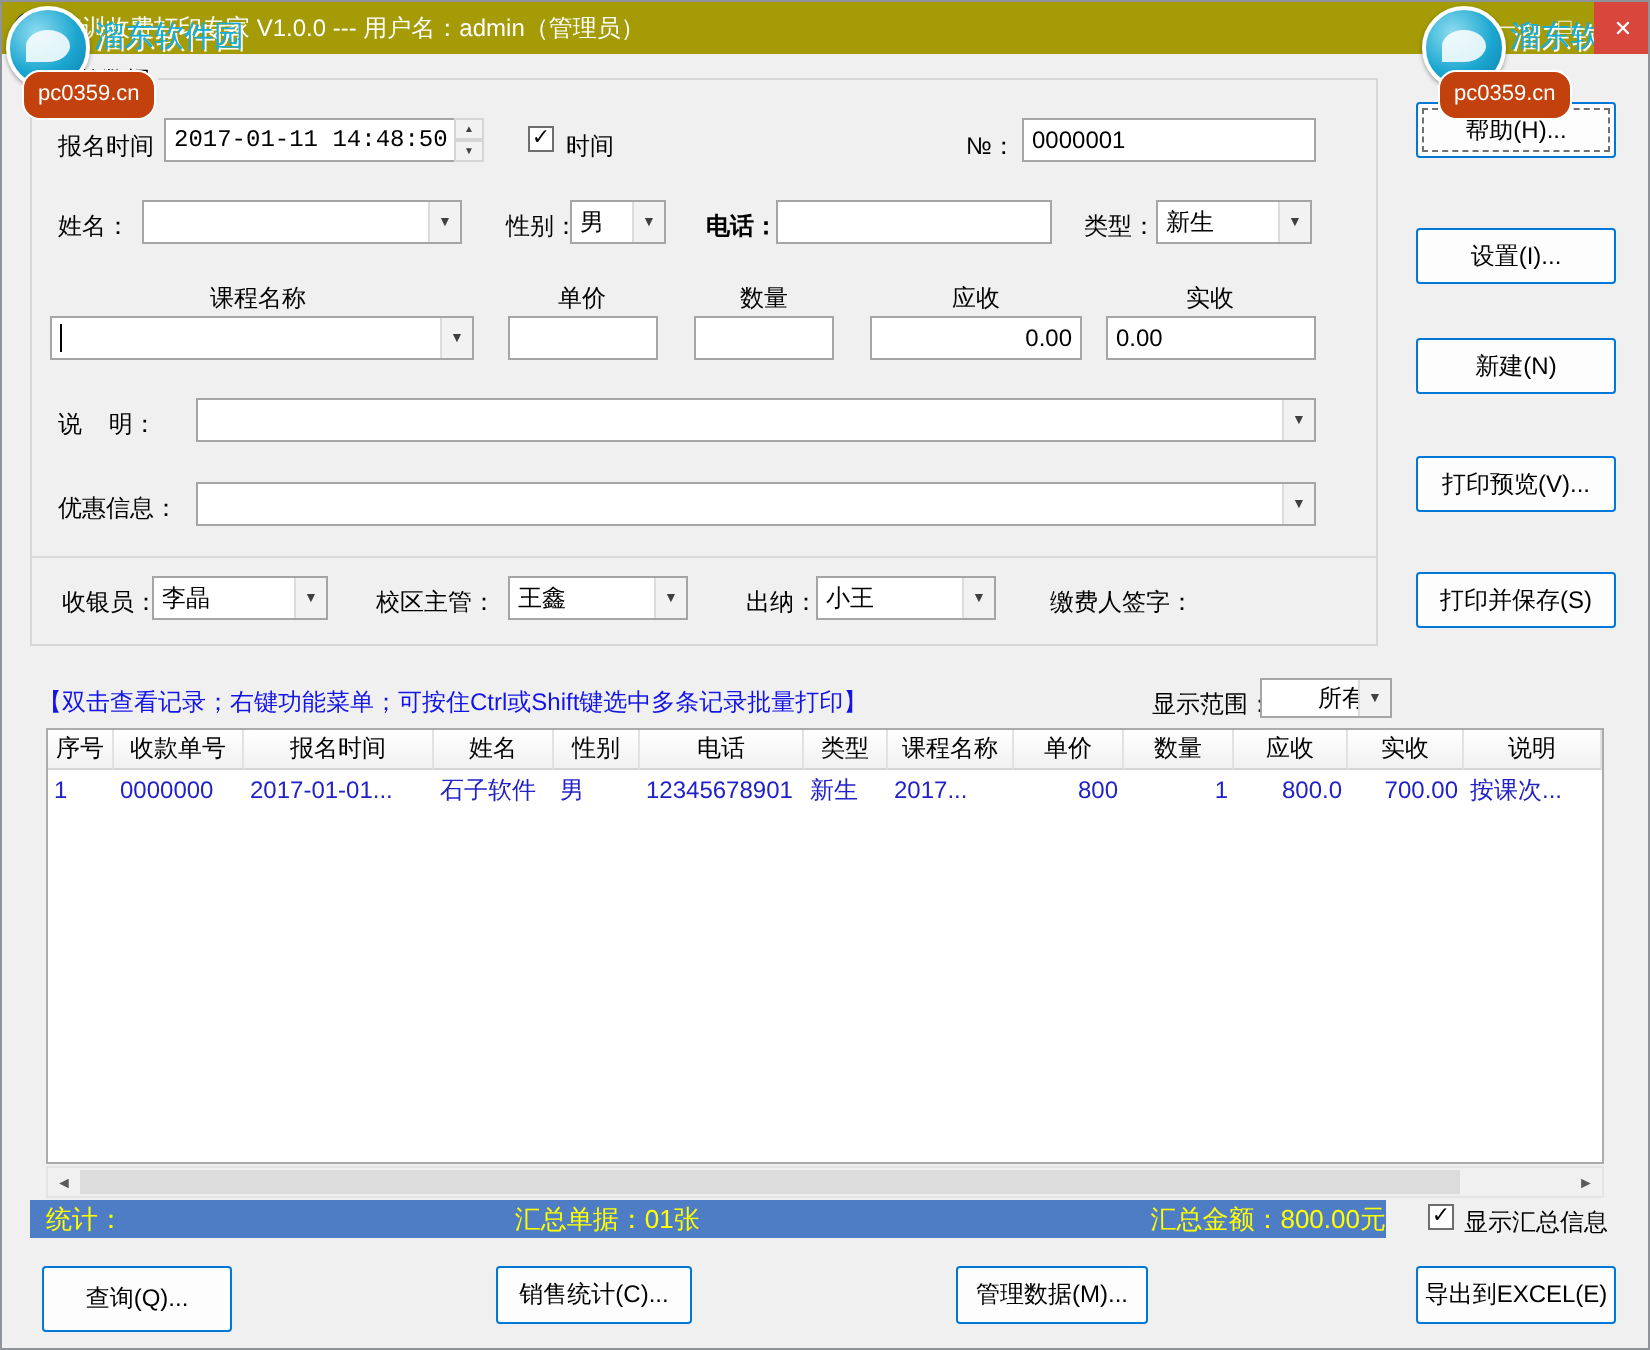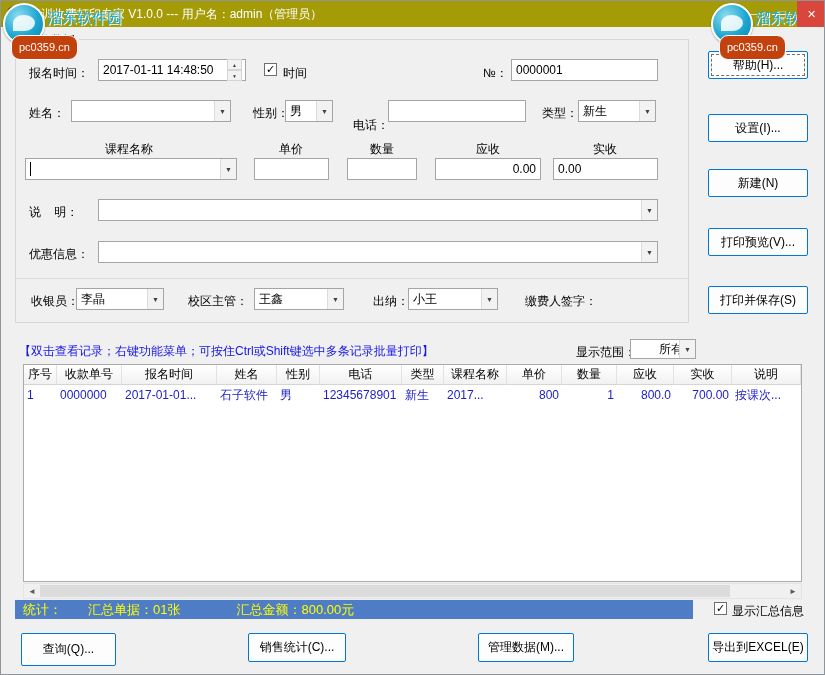--- a/index.html
+++ b/index.html
@@ -59,21 +59,21 @@
         font-size:12px; display:flex; align-items:center; justify-content:center; overflow:hidden; white-space:nowrap; flex:none; }
   .tr { display:flex; }
   .td { height:20px; line-height:20px; font-size:12px; color:#2121C8; padding:0 3px; overflow:hidden; white-space:nowrap; flex:none; }
   .td.ra { text-align:right; }
 
   .hscroll { position:absolute; background:#F0F0F0; border:1px solid #E4E4E4; display:flex; align-items:stretch; }
   .scroll-btn { width:16px; display:flex; align-items:center; justify-content:center; font-size:8px; color:#5A5A5A; }
   .scroll-track { flex:1; position:relative; }
   .scroll-thumb { position:absolute; left:0; top:1px; bottom:1px; width:690px; background:#DCDCDC; }
 
-  .statusbar { position:absolute; background:#4E7DC6; color:#FFFF00; font-size:13px; display:flex; align-items:center; }
+  .statusbar { position:absolute; background:#4E7DC6; color:#FFFF00; font-size:13px; display:flex; align-items:center;justify-content:space-between; }
   .statusbar span { white-space:nowrap; }
 </style>
 </head>
 <body>
 
 <div class="window">
 
   <div class="titlebar">
     <div class="app-icon"></div>
     <span class="title-text">培训收费打印专家 V1.0.0 --- 用户名：admin（管理员）</span>
@@ -92,21 +92,21 @@
   <div class="wm" style="left:708px;">
     <div class="logo"></div>
     <div class="name">溜东软件园</div>
     <div class="url">pc0359.cn</div>
   </div>
 
   <div class="groupbox" style="left:14px; top:38px; width:674px; height:284px;"></div>
   <div class="group-title" style="left:22px; top:31px;">收款数据</div>
 
   <span class="label" style="left:28px; top:64px;">报名时间：</span>
-  <input class="input" style="left: 97px; top: 58px; width: 148px; height: 22px;" value="2017-01-11 14:48:50">
+  <input class="input" style="left: 81px; top: 58px; width: 148px; height: 22px; font-family: Liberation Mono, monospace;" value="2017-01-11 14:48:50">
   <div class="spin" style="left:226px; top:58px; height:22px;">
     <div>▲</div>
     <div>▼</div>
   </div>
   <span class="cb checked" style="left:263px; top:62px;">
     <span class="mark">✓</span>
   </span>
   <span class="label" style="left:282px; top:64px;">时间</span>
   <span class="label" style="left:482px; top:64px;">№：</span>
   <input class="input" style="left: 510px; top: 58px; width: 147px; height: 22px;" value="0000001">
@@ -114,21 +114,21 @@
   <span class="label" style="left:28px; top:104px;">姓名：</span>
   <div class="combo" style="left:70px; top:99px; width:160px; height:22px;">
     <span class="val"></span>
     <span class="arrow">▼</span>
   </div>
   <span class="label" style="left:252px; top:104px;">性别：</span>
   <div class="combo" style="left:284px; top:99px; width:48px; height:22px;">
     <span class="val">男</span>
     <span class="arrow">▼</span>
   </div>
-  <span class="label" style="left:352px; top:116px;">电话：</span>
+  <span class="label" style="left:352px; top:104px;font-weight:bold;">电话：</span>
   <input class="input" style="left: 387px; top: 99px; width: 138px; height: 22px;" value="">
   <span class="label" style="left:541px; top:104px;">类型：</span>
   <div class="combo" style="left:577px; top:99px; width:78px; height:22px;">
     <span class="val">新生</span>
     <span class="arrow">▼</span>
   </div>
 
   <span class="label" style="left:104px; top:140px;">课程名称</span>
   <span class="label" style="left:278px; top:140px;">单价</span>
   <span class="label" style="left:369px; top:140px;">数量</span>

